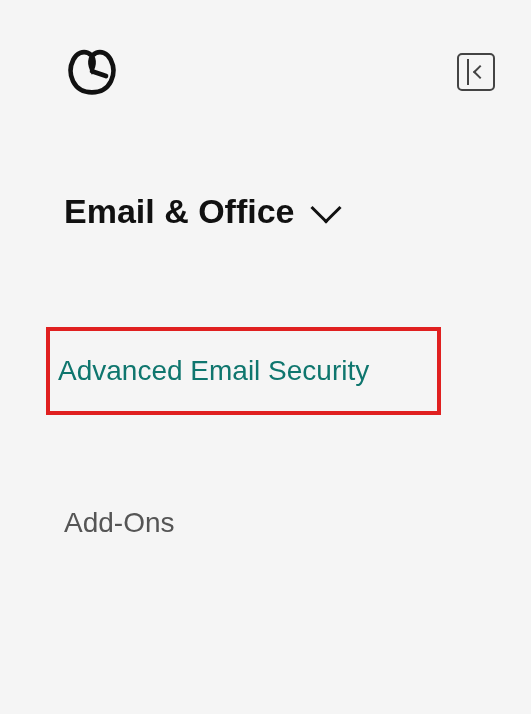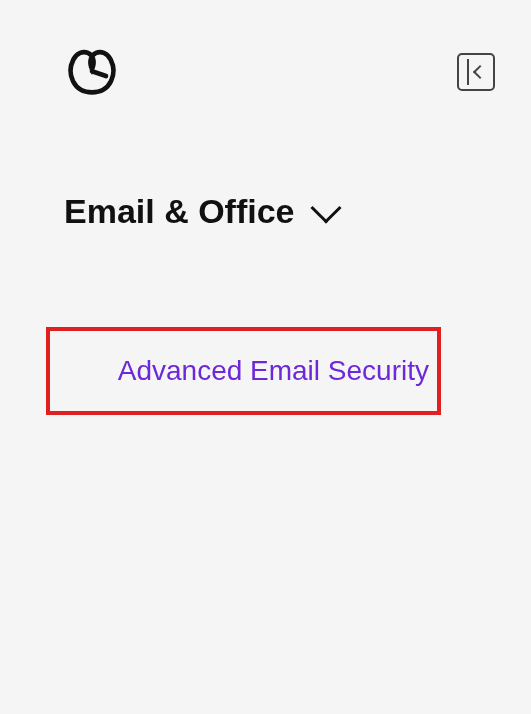--- a/index.html
+++ b/index.html
@@ -81,22 +81,21 @@
       color: #555;
       padding: 14px 0;
       cursor: pointer;
       margin-bottom: 78px;
     }
     .nav-item.highlighted {
       border: 4px solid #e02020;
       padding: 24px 8px 24px 8px;
       margin-left: -18px;
       margin-right: 54px;
-      color: #6d28d9;
-      text-align: right;
+      color: #0f766e;
     }
   </style>
 </head>
 <body>
 
 <div class="header">
   <div class="logo">
     <svg viewBox="0 0 48 42" fill="none" stroke="#111" stroke-width="4">
       <path d="M 24 38 C 8 38 2 22 8 10 C 14 -2 30 4 24 18 C 18 4 34 -2 40 10 C 46 22 40 38 24 38 Z"></path>
       <path d="M 24 20 L 36 24" stroke-linecap="round"></path>
@@ -110,13 +109,16 @@
 
 <div class="section-header">
   <span class="section-title">Email &amp; Office</span>
   <span class="chevron-down"></span>
 </div>
 
 <ul class="nav-list">
   <li class="nav-item highlighted">
     <span>Advanced Email Security</span>
   </li>
+  <li class="nav-item">
+    <span>Add-Ons</span>
+  </li>
 </ul>
 
 </body></html>

